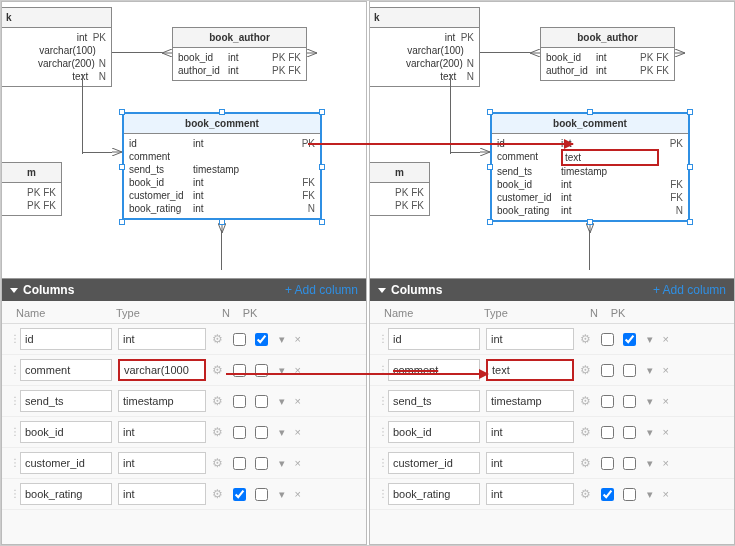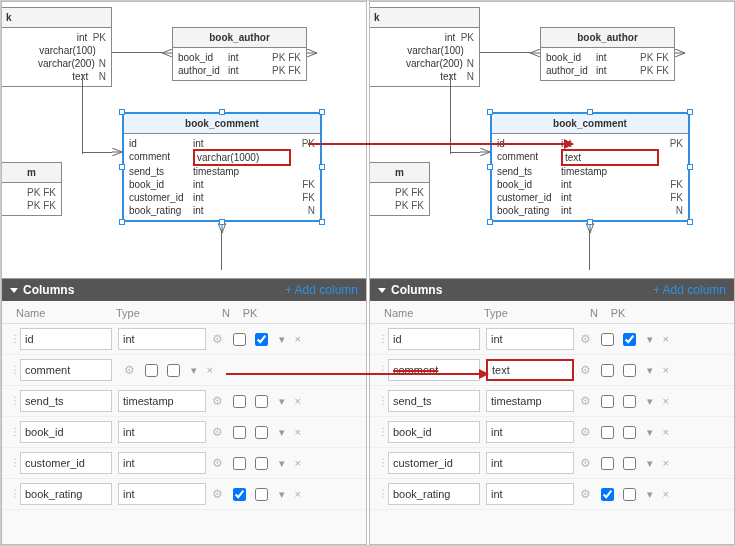--- a/index.html
+++ b/index.html
@@ -168,21 +168,20 @@
       <div class="tbl t-book_comment" id="bcL">
         <div class="hdr">book_comment</div>
         <div class="cols">
             <div class="row">
               <span class="cN">id</span>
               <span class="cT">int</span>
               <span class="cF">PK</span>
             </div>
             <div class="row hiType">
               <span class="cN">comment</span>
-              <span class="cT">varchar(1000)</span>
               <span class="cF"></span>
             </div>
             <div class="row">
               <span class="cN">send_ts</span>
               <span class="cT">timestamp</span>
               <span class="cF"></span>
             </div>
             <div class="row">
               <span class="cN">book_id</span>
               <span class="cT">int</span>
@@ -244,20 +243,21 @@
               <input type="checkbox" checked="" style="">
             </span>
             <span class="dd">▾</span>
             <span class="del">×</span>
           </div>
           <div class="cp-row hiType">
             <span class="grip">⋮⋮</span>
             <span class="inp inpName">
               <span class="">comment</span>
             </span>
+            <span class="inp inpType">varchar(1000</span>
             <span class="gear">⚙</span>
             <span class="chk">
               <input type="checkbox" style="">
             </span>
             <span class="chk">
               <input type="checkbox" style="">
             </span>
             <span class="dd">▾</span>
             <span class="del">×</span>
           </div>

